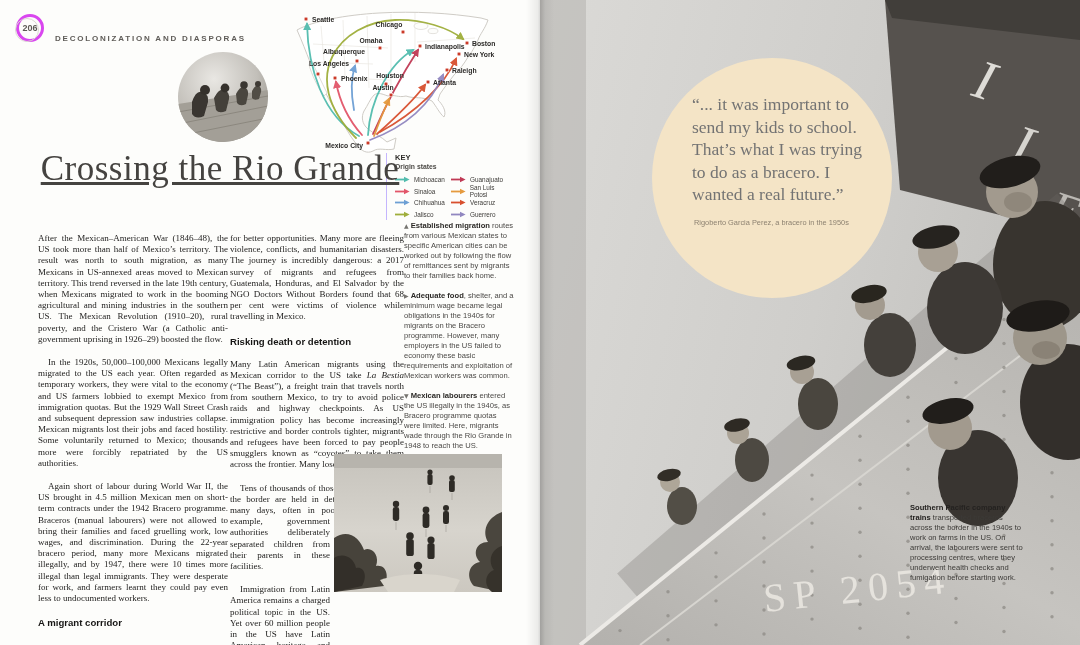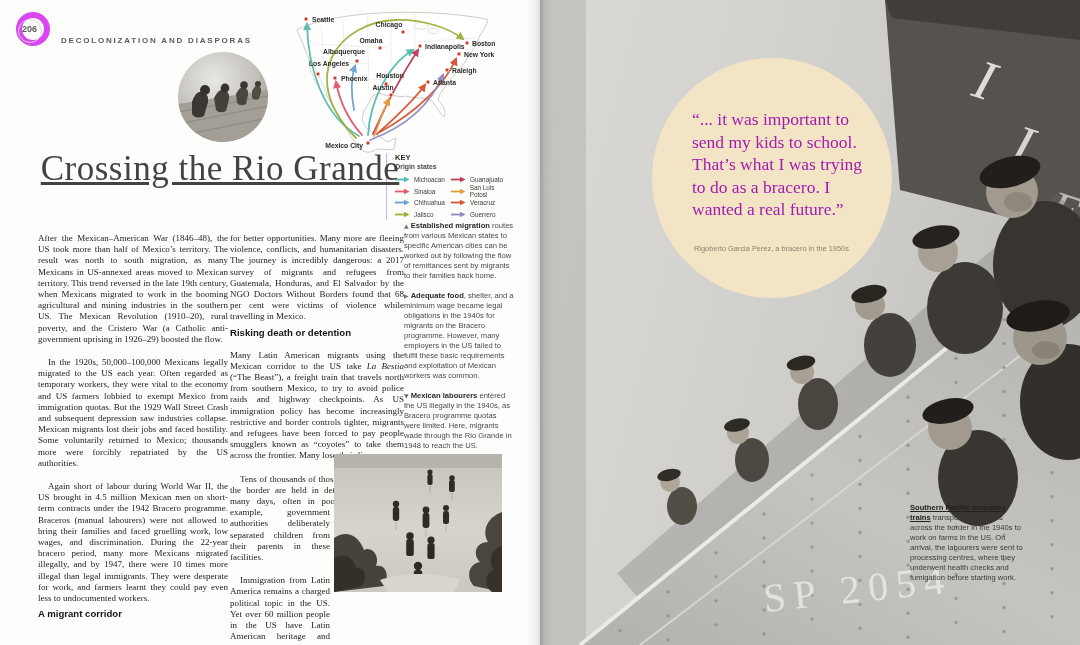--- a/index.html
+++ b/index.html
@@ -1,60 +1,60 @@
 <!DOCTYPE html>
 <html><head>
 <meta charset="utf-8">
 <style>
   html,body{margin:0;padding:0;background:#eceae7;}
   .spread{position:relative;width:1080px;height:645px;background:#fdfdfb;overflow:hidden;
           font-family:"Liberation Serif",serif;}
   
   .left-page{position:absolute;left:0;top:0;width:540px;height:645px;background:#fdfdfb;}
   .header{position:absolute;left:16px;top:12px;display:flex;align-items:center;gap:11px;}
-  .page-num-badge{position:relative;width:22px;height:22px;border:6px solid #d946ef;border-radius:50%;
-     display:flex;align-items:center;justify-content:flex-start;
+  .page-num-badge{position:relative;width:22px;height:22px;border:3px solid #d946ef;border-radius:50%;
+     display:flex;align-items:center;justify-content:center;
      font:700 9px "Liberation Sans",sans-serif;color:#5d5a56;}
   .page-num-badge::before{content:"";position:absolute;left:-4px;top:1px;width:22px;height:22px;
      border:1px solid #dcd9d4;border-radius:50%;}
   .section-title{font:700 8px "Liberation Sans",sans-serif;letter-spacing:1.8px;color:#5f5c58;margin-top:22px;}
   .circle-photo{position:absolute;left:178px;top:52px;width:90px;height:90px;border-radius:50%;overflow:hidden;}
   .map{position:absolute;left:283px;top:4px;width:237px;height:158px;}
   .map svg{display:block;}
   .map-key{position:absolute;left:386px;top:153px;width:118px;border-left:1px solid #c4b5fd;padding-left:8px;}
   .key-title{font:700 7.5px "Liberation Sans",sans-serif;color:#2e2c29;margin:0;}
   .key-sub{font:700 6.8px "Liberation Sans",sans-serif;color:#4c4a46;margin:1px 0 4px;}
   .key-grid{display:grid;grid-template-columns:56px 62px;grid-template-rows:repeat(4,11.5px);grid-auto-flow:column;}
   .key-item{display:flex;align-items:center;gap:4px;font:400 6.4px "Liberation Sans",sans-serif;color:#3d3b38;}
   .big-title{position:absolute;left:25px;top:149px;width:390px;text-align:center;
      font:400 35px/40px "Liberation Serif",serif;color:#454340;letter-spacing:.5px;text-decoration:underline;}
   .subtitle{position:absolute;left:25px;top:193px;width:390px;text-align:center;
      font:400 12px "Liberation Serif",serif;letter-spacing:3.6px;color:#8b8680;}
   .col1{position:absolute;left:38px;top:221px;width:190px;}
   .col2{position:absolute;left:230px;top:221px;width:174px;}
   .body-p{font:400 9px/11.2px "Liberation Serif",serif;color:#1d1c1b;text-align:justify;margin:12px 0 2px;}
   .indent{text-indent:10px;}
-  .body-h{font:700 9.6px/11px "Liberation Sans",sans-serif;color:#171615;margin:4px 0 3px;}
+  .body-h{font:700 9.6px/11px "Liberation Sans",sans-serif;color:#171615;margin:13px 0 3px;}
   .wrap-spacer{float:right;width:68px;height:185px;margin-left:6px;}
   .annotations{position:absolute;left:404px;top:221px;width:110px;}
   .annotation{font:400 7.6px/10px "Liberation Sans",sans-serif;color:#4b4946;margin:0 0 10px;}
   .annotation b{color:#2c2a27;}
   .ann-glyph{font-size:6px;color:#75736f;margin-right:2px;font-family:"DejaVu Sans",sans-serif;}
   .inline-photo{position:absolute;left:334px;top:454px;width:168px;height:138px;}
   
   .right-page{position:absolute;left:540px;top:0;width:540px;height:645px;background:#d4d3d0;overflow:hidden;}
   .train-photo{position:absolute;left:0;top:0;z-index:1;}
   .quote-circle{position:absolute;left:112px;top:58px;width:240px;height:240px;border-radius:50%;z-index:3;}
-  .quote-text{position:absolute;left:40px;top:50px;width:180px;
-     font:400 17.5px/22.5px "Liberation Serif",serif;color:#a21caf;}
-  .quote-attr{position:absolute;left:42px;top:186px;width:158px;
+  .quote-text{position:absolute;left:40px;top:35px;width:180px;
+     font:400 17.5px/22.5px "Liberation Serif",serif;color:#737373;}
+  .quote-attr{position:absolute;left:42px;top:160px;width:158px;
      font:400 7.4px/9.4px "Liberation Sans",sans-serif;color:#8d8271;}
   .photo-caption{position:absolute;left:370px;top:503px;width:114px;z-index:4;
      font:400 7.6px/10px "Liberation Sans",sans-serif;color:#3c3a37;}
-  .photo-caption b{color:#242220;text-decoration:underline;}
+  .photo-caption b{color:#242220;}
   .spine{position:absolute;left:526px;top:0;width:28px;height:645px;z-index:6;pointer-events:none;
      background:linear-gradient(90deg,rgba(0,0,0,0) 0%,rgba(0,0,0,.07) 42%,rgba(0,0,0,.16) 52%,rgba(0,0,0,.05) 68%,rgba(0,0,0,0) 100%);}
 </style>
 </head>
 <body>
 
 <div class="spread">
 
   <div class="left-page">
 
@@ -255,21 +255,21 @@
     <div class="col2">
       <p class="body-p">for better opportunities. Many more are fleeing violence, conflicts, and humanitarian disasters. The journey is incredibly dangerous: a 2017 survey of migrants and refugees from Guatemala, Honduras, and El Salvador by the NGO Doctors Without Borders found that 68 per cent were victims of violence while travelling in Mexico.</p>
       <h3 class="body-h">Risking death or detention</h3>
       <p class="body-p"><span>Many Latin American migrants using the Mexican corridor to the US take </span><i>La Bestia</i><span> (“The Beast”), a freight train that travels north from southern Mexico, to try to avoid police raids and highway checkpoints. As US immigration policy has become increasingly restrictive and border controls tighter, migrants and refugees have been forced to pay people smugglers known as “coyotes” to take them across the frontier. Many lose their lives.</span></p>
       <p class="body-p indent"><span>Tens of thousands of those who make it over the border are held in detention centres for many days, often in poor conditions. For example, </span><span class="wrap-spacer"></span><span>government authorities deliberately separated children from their parents in these facilities.</span></p>
       <p class="body-p indent">Immigration from Latin America remains a charged political topic in the US. Yet over 60 million people in the US have Latin American heritage and their diverse and vibrant communities have helped to shape the country’s economy, culture, language, and cuisine.</p>
     </div>
 
     <div class="annotations">
       <p class="annotation"><span class="ann-glyph">▲</span><b>Established migration</b><span> routes from various Mexican states to specific American cities can be worked out by following the flow of remittances sent by migrants to their families back home.</span></p>
-      <p class="annotation"><span class="ann-glyph">▶</span><b>Adequate food</b><span>, shelter, and a minimum wage became legal obligations in the 1940s for migrants on the Bracero programme. However, many employers in the US failed to fulfil these basic requirements and exploitation of Mexican workers was common.</span></p>
+      <p class="annotation"><span class="ann-glyph">▶</span><b>Adequate food</b><span>, shelter, and a minimum wage became legal obligations in the 1940s for migrants on the Bracero programme. However, many employers in the US failed to economy these basic requirements and exploitation of Mexican workers was common.</span></p>
       <p class="annotation"><span class="ann-glyph">▼</span><b>Mexican labourers</b><span> entered the US illegally in the 1940s, as Bracero programme quotas were limited. Here, migrants wade through the Rio Grande in 1948 to reach the US.</span></p>
     </div>
 
     <div class="inline-photo">
       <svg width="168" height="138" viewBox="0 0 168 138">
         <defs>
           <linearGradient id="wg" x1="0" y1="0" x2="0" y2="1">
             <stop offset="0%" stop-color="#c6c3bc"></stop>
               <stop offset="55%" stop-color="#d7d4cd"></stop>
               <stop offset="100%" stop-color="#ccc8c0"></stop>

